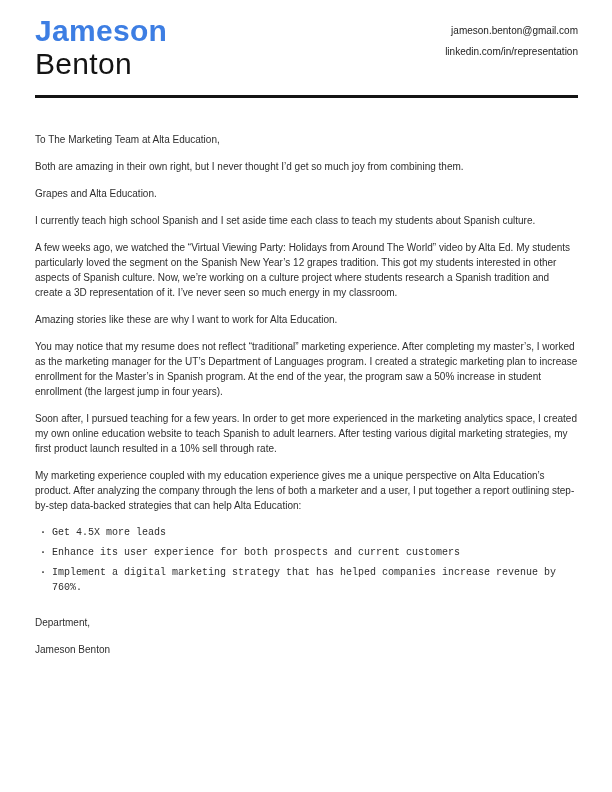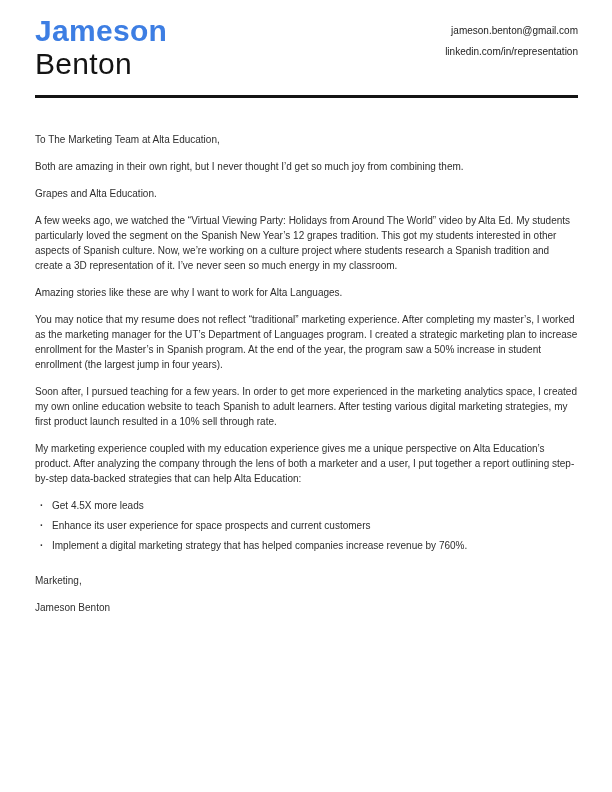--- a/index.html
+++ b/index.html
@@ -50,20 +50,21 @@
     font-size: 10px;
     line-height: 15px;
     color: #2e2e2e;
     max-width: 543px;
     margin-top: 34px;
   }
   .letter-body p { margin: 0 0 12px 0; }
   .bullet-list {
     list-style: none;
     margin: 8px 0 20px 0;
+    font-family: Liberation Mono, monospace;
   }
   .bullet-list li {
     position: relative;
     padding-left: 17px;
     margin-bottom: 5px;
     line-height: 15px;
   }
   .bullet-list li::before {
     content: "\00B7";
     position: absolute;
@@ -89,29 +90,30 @@
       <div class="contact-line">linkedin.com/in/representation</div>
     </div>
   </header>
 
   <hr class="divider">
 
   <main class="letter-body">
     <p>To The Marketing Team at Alta Education,</p>
     <p>Both are amazing in their own right, but I never thought I’d get so much joy from combining them.</p>
     <p>Grapes and Alta Education.</p>
+    <p>I currently teach high school Spanish and I set aside time each class to teach my students about Spanish culture.</p>
     <p>A few weeks ago, we watched the “Virtual Viewing Party: Holidays from Around The World” video by Alta Ed. My students particularly loved the segment on the Spanish New Year’s 12 grapes tradition. This got my students interested in other aspects of Spanish culture. Now, we’re working on a culture project where students research a Spanish tradition and create a 3D representation of it. I’ve never seen so much energy in my classroom.</p>
-    <p>Amazing stories like these are why I want to work for Alta Languages.</p>
+    <p>Amazing stories like these are why I want to work for Alta Education.</p>
     <p>You may notice that my resume does not reflect “traditional” marketing experience. After completing my master’s, I worked as the marketing manager for the UT’s Department of Languages program. I created a strategic marketing plan to increase enrollment for the Master’s in Spanish program. At the end of the year, the program saw a 50% increase in student enrollment (the largest jump in four years).</p>
     <p>Soon after, I pursued teaching for a few years. In order to get more experienced in the marketing analytics space, I created my own online education website to teach Spanish to adult learners. After testing various digital marketing strategies, my first product launch resulted in a 10% sell through rate.</p>
     <p>My marketing experience coupled with my education experience gives me a unique perspective on Alta Education’s product. After analyzing the company through the lens of both a marketer and a user, I put together a report outlining step-by-step data-backed strategies that can help Alta Education:</p>
 
     <ul class="bullet-list">
       <li>Get 4.5X more leads</li>
-      <li>Enhance its user experience for space prospects and current customers</li>
+      <li>Enhance its user experience for both prospects and current customers</li>
       <li>Implement a digital marketing strategy that has helped companies increase revenue by 760%.</li>
     </ul>
 
-    <p class="signoff">Marketing,</p>
+    <p class="signoff">Department,</p>
     <p>Jameson Benton</p>
   </main>
 
 </div>
 
 </body></html>

